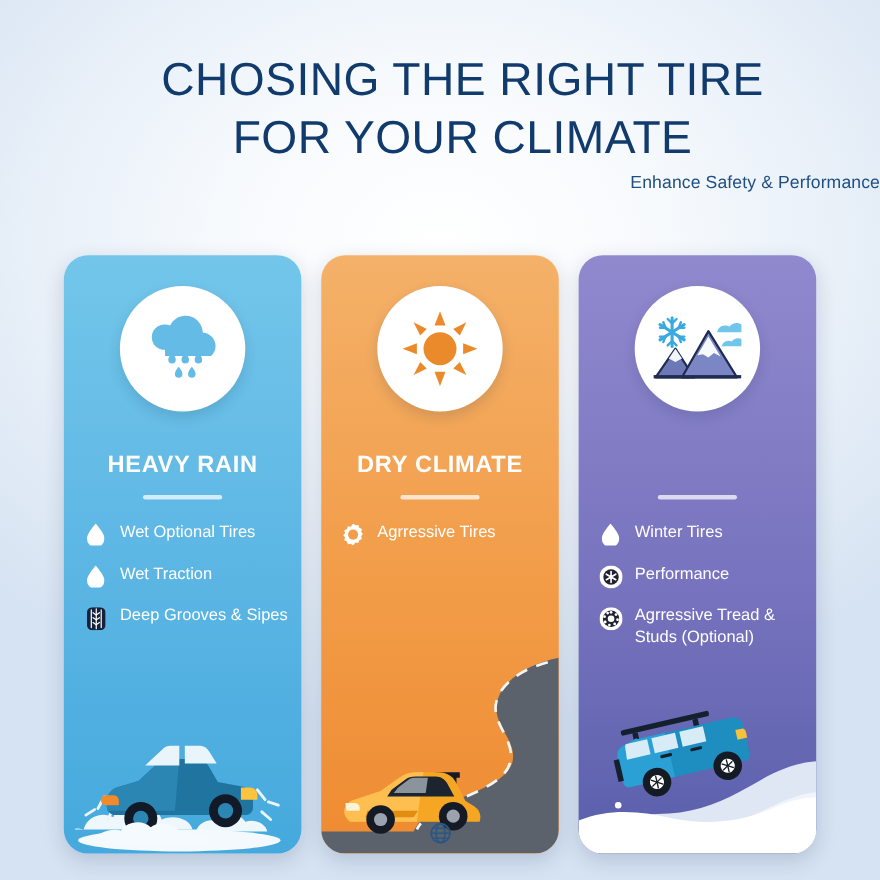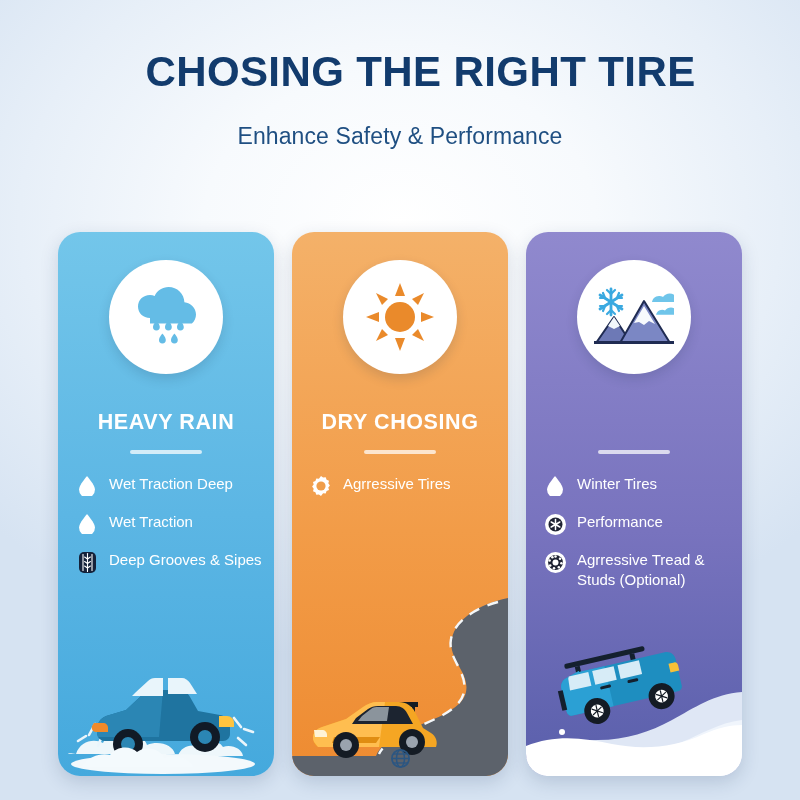--- a/index.html
+++ b/index.html
@@ -23,33 +23,34 @@
   
   .header {
     position: absolute;
     top: 46px;
     left: 0;
     width: 100%;
     text-align: center;
   }
   .title-line {
     font-size: 42px;
-    font-weight: bold;
+    font-weight: normal;
     letter-spacing: 0.4px;
     color: #123b6d;
     line-height: 1.26;
     text-transform: uppercase;
     margin-left: 41px;
   }
   .subtitle {
-    margin-top: 24px;
-    font-size: 23px;
+    margin-top: 6px;
+    font-size: 16px;
     font-weight: 400;
     color: #1f4f82;
     letter-spacing: 0.1px;
+    text-align: right;
   }
 
   
   .cards {
     position: absolute;
     top: 232px;
     left: 0;
     width: 100%;
     display: flex;
     justify-content: center;
@@ -166,20 +167,21 @@
   }
   .globe { display: block; }
 </style>
 </head>
 <body>
 
 <div class="poster">
 
   <div class="header">
     <div class="title-line">CHOSING THE RIGHT TIRE</div>
+    <div class="title-line">FOR YOUR CLIMATE</div>
     <div class="subtitle">Enhance Safety &amp; Performance</div>
   </div>
 
   <div class="cards">
 
     <div class="card rain">
 
       <div class="badge">
         <span>
           <svg width="72" height="66" viewBox="0 0 72 66">
@@ -198,21 +200,21 @@
       <div class="card-title">HEAVY RAIN</div>
       <div class="rule"></div>
 
       <ul class="bullets">
         <li class="bullet">
           <span class="bicon">
             <svg width="16" height="20" viewBox="0 0 16 20">
                 <path d="M8 0C8 0 0 9.2 0 13.6A8 8 0 0 0 16 13.6C16 9.2 8 0 8 0z" fill="#ffffff"></path>
               </svg>
           </span>
-          <span class="btext">Wet Traction Deep</span>
+          <span class="btext">Wet Optional Tires</span>
         </li>
         <li class="bullet">
           <span class="bicon">
             <svg width="16" height="20" viewBox="0 0 16 20">
                 <path d="M8 0C8 0 0 9.2 0 13.6A8 8 0 0 0 16 13.6C16 9.2 8 0 8 0z" fill="#ffffff"></path>
               </svg>
           </span>
           <span class="btext">Wet Traction</span>
         </li>
         <li class="bullet">
@@ -284,21 +286,21 @@
               <path d="M68 34l-13 5v-10z"></path>
               <path d="M10 10l12 6-6 6z"></path>
               <path d="M58 58l-12-6 6-6z"></path>
               <path d="M58 10l-6 12-6-6z"></path>
               <path d="M10 58l6-12 6 6z"></path>
             </g>
           </svg>
         </span>
       </div>
 
-      <div class="card-title">DRY CHOSING</div>
+      <div class="card-title">DRY CLIMATE</div>
       <div class="rule"></div>
 
       <ul class="bullets">
         <li class="bullet">
           <span class="bicon">
             <svg width="20" height="20" viewBox="0 0 20 20">
               <path d="M10 0l2.1 1.6 2.6-.4.9 2.5 2.4 1.1-.7 2.5 1.6 2.1-1.6 2.1.7 2.5-2.4 1.1-.9 2.5-2.6-.4L10 20l-2.1-1.6-2.6.4-.9-2.5L2 15.2l.7-2.5L1.1 10.6 2.7 8.5 2 6l2.4-1.1.9-2.5 2.6.4z" fill="#ffffff"></path>
               <circle cx="10" cy="10" r="4.6" fill="#f09e4b"></circle>
             </svg>
           </span>

